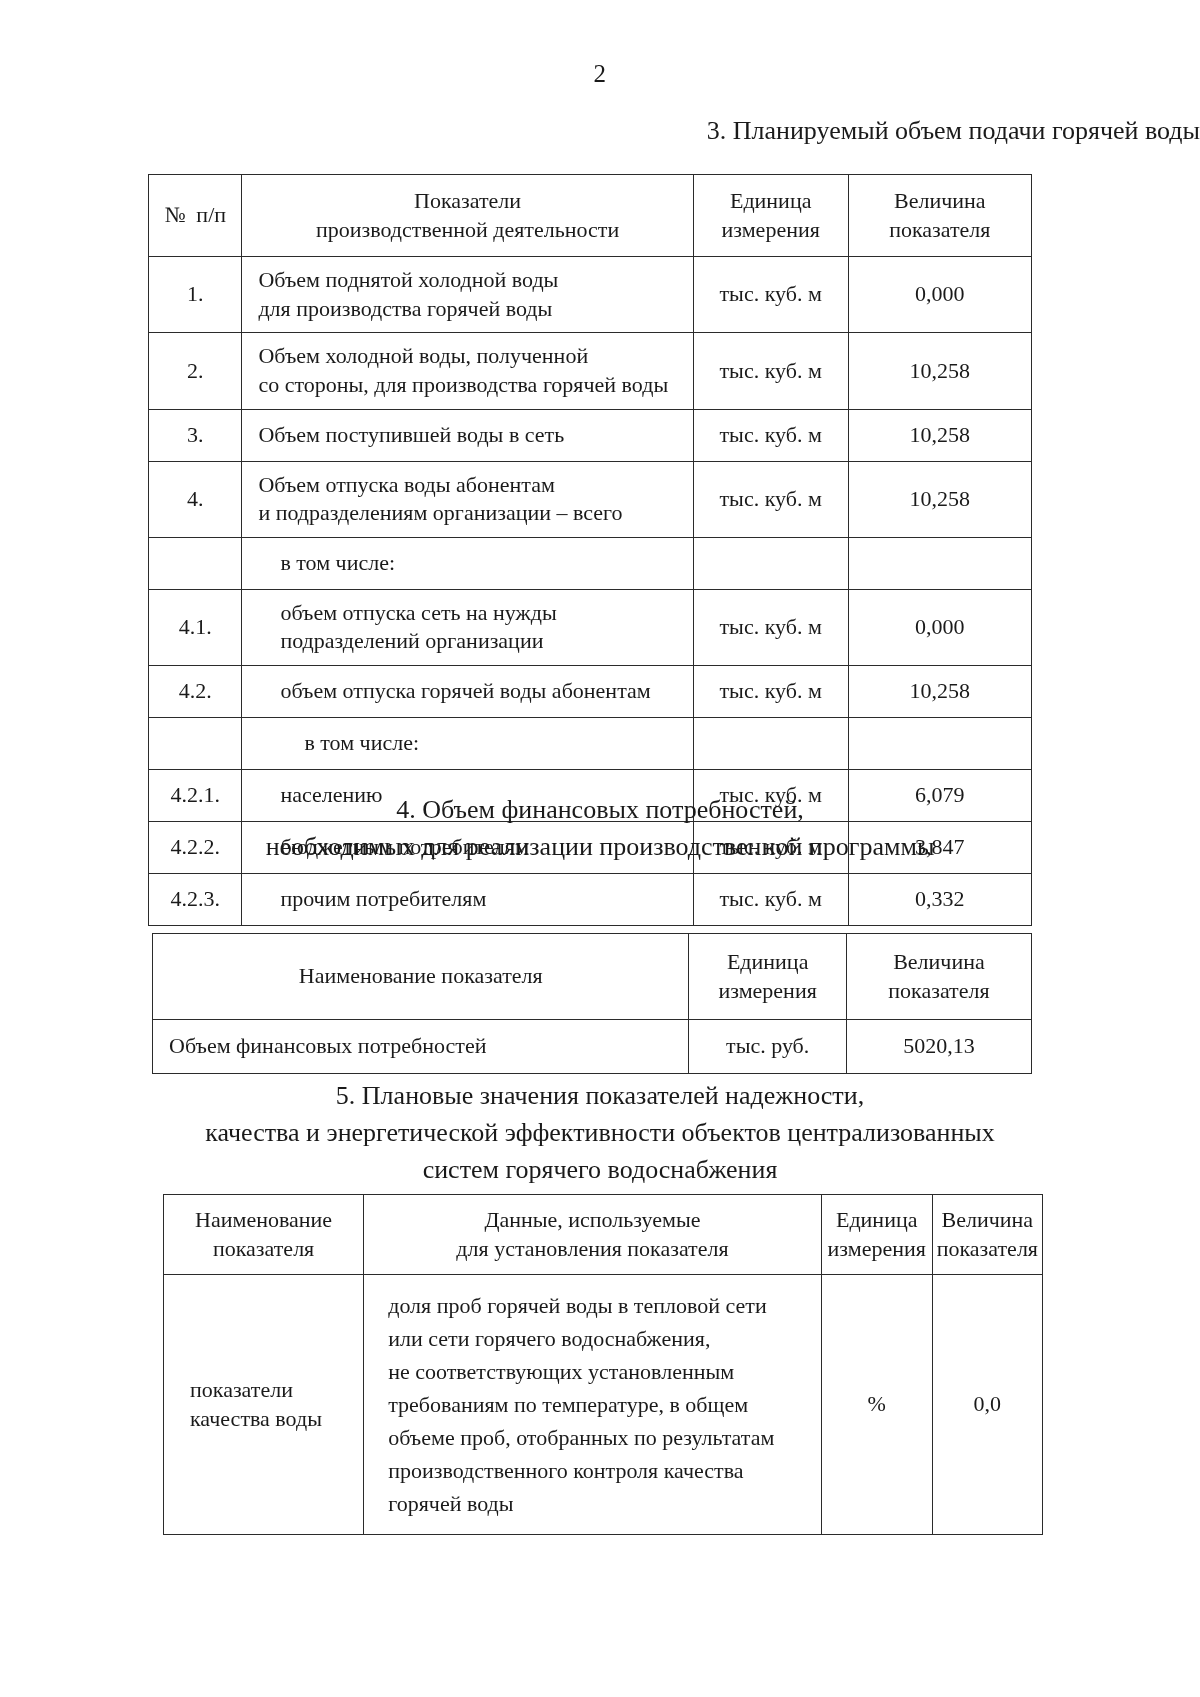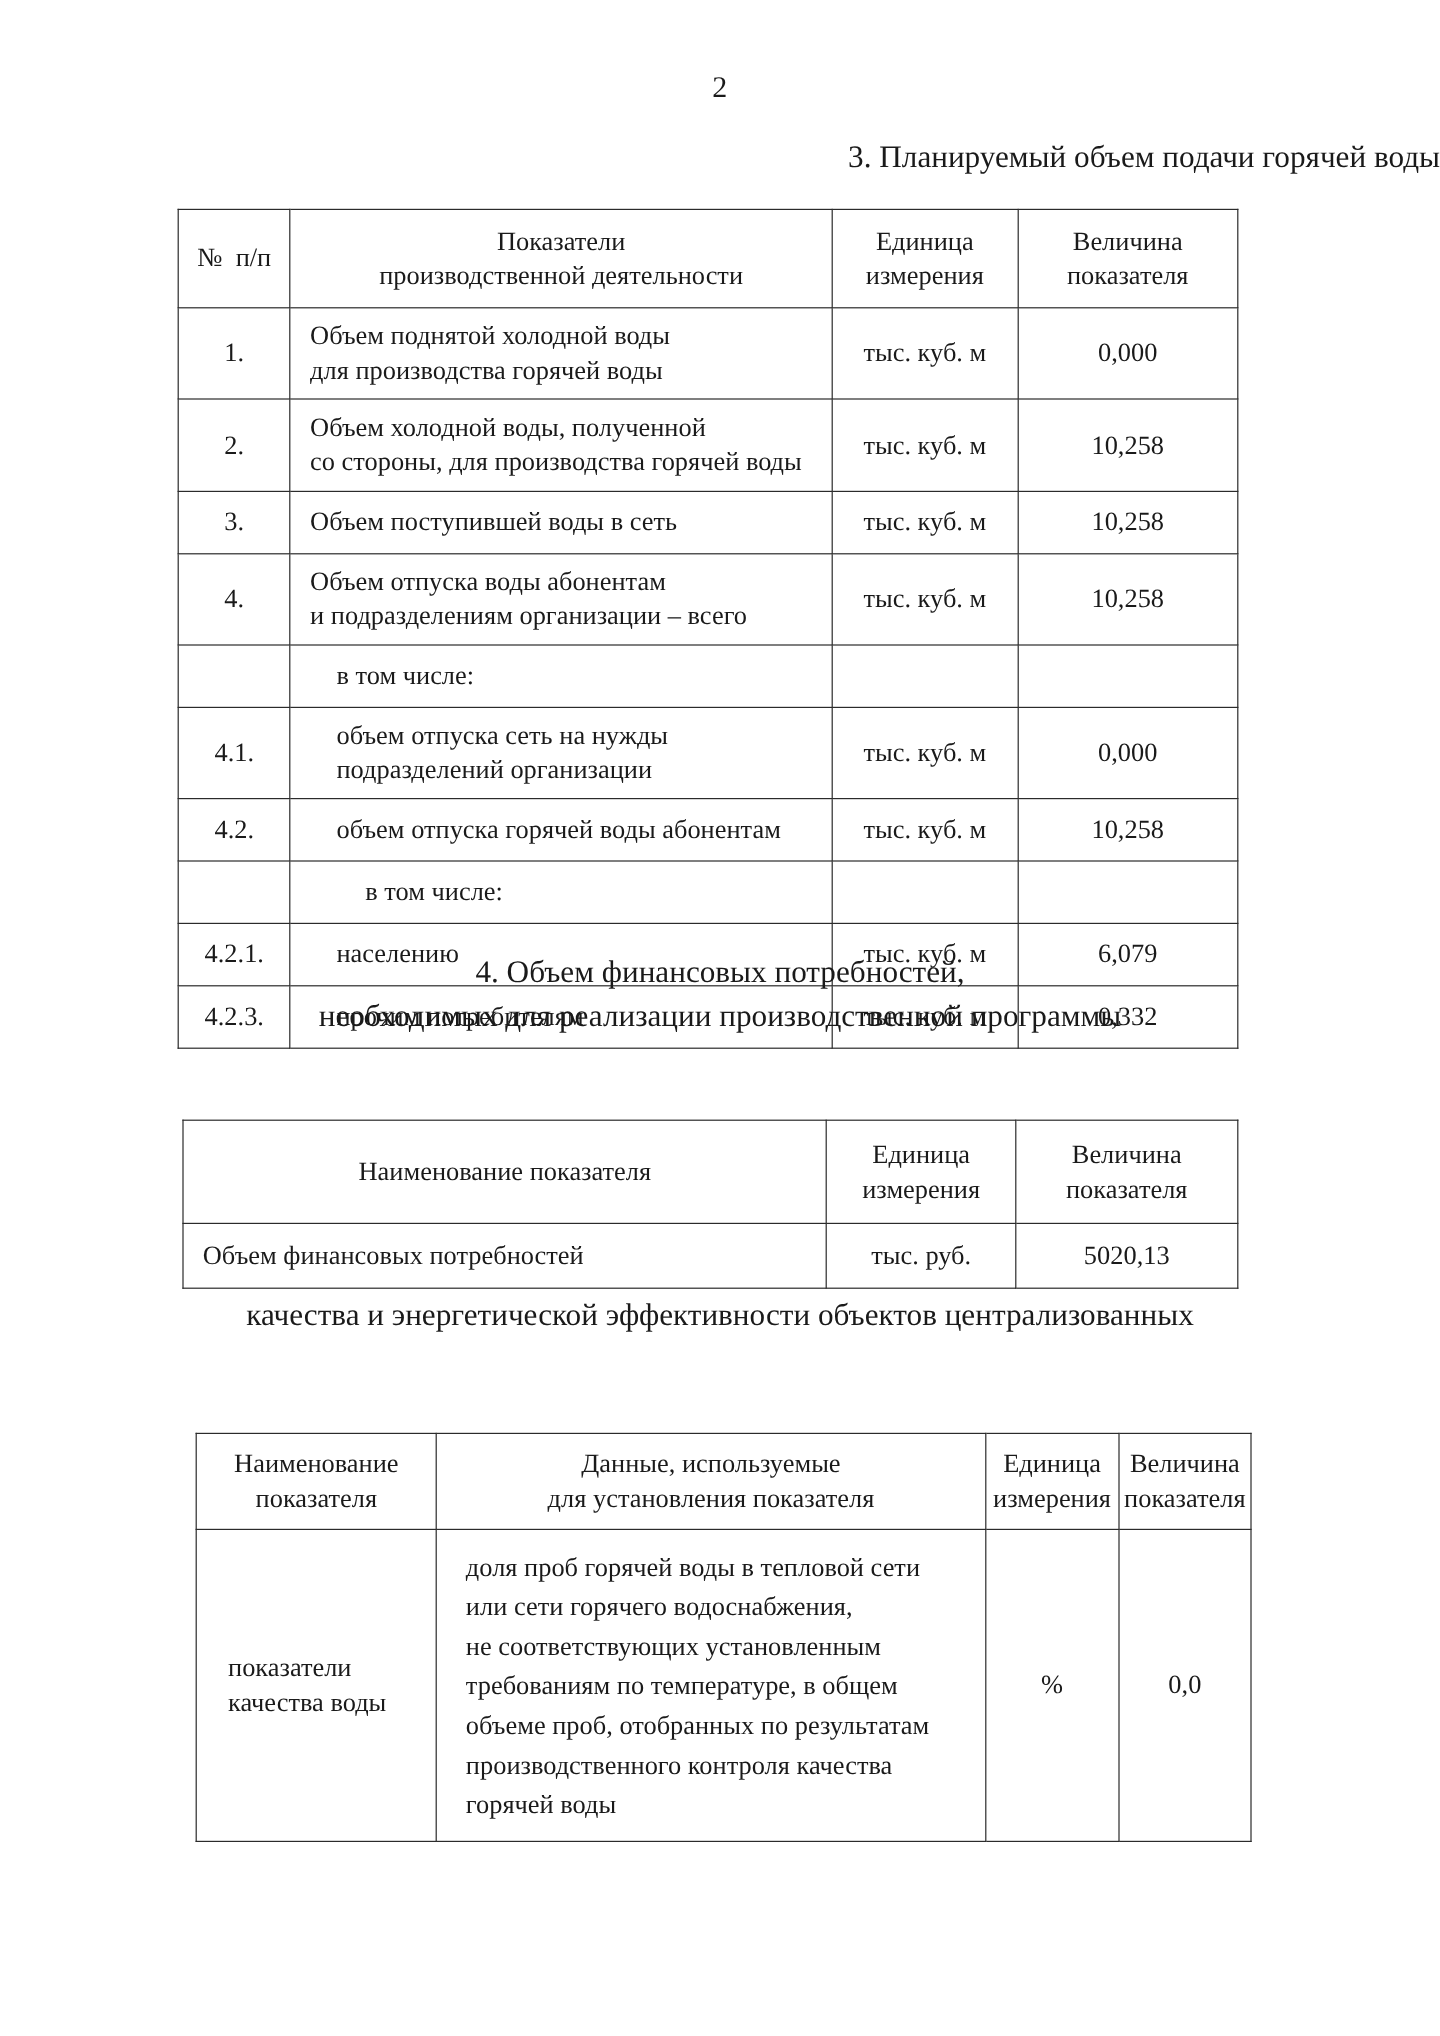--- a/index.html
+++ b/index.html
@@ -356,20 +356,42 @@
           </td>
           <td class="col-val">
             <div class="cell c-center">
               <span class="ln">6,079</span>
             </div>
           </td>
         </tr>
         <tr>
           <td class="col-no">
             <div class="cell c-center">
+              <span class="ln">4.2.2.</span>
+            </div>
+          </td>
+          <td class="col-name">
+            <div class="cell c-left pad-l-30">
+              <span class="ln">бюджетным потребителям</span>
+            </div>
+          </td>
+          <td class="col-unit">
+            <div class="cell c-center">
+              <span class="ln">тыс. куб. м</span>
+            </div>
+          </td>
+          <td class="col-val">
+            <div class="cell c-center">
+              <span class="ln">3,847</span>
+            </div>
+          </td>
+        </tr>
+        <tr>
+          <td class="col-no">
+            <div class="cell c-center">
               <span class="ln">4.2.3.</span>
             </div>
           </td>
           <td class="col-name">
             <div class="cell c-left pad-l-30">
               <span class="ln">прочим потребителям</span>
             </div>
           </td>
           <td class="col-unit">
             <div class="cell c-center">
@@ -427,21 +449,23 @@
           <td class="col-val">
             <div class="cell c-center">
               <span class="ln">5020,13</span>
             </div>
           </td>
         </tr>
       </tbody>
   </table>
 
   <div class="section-heading" id="heading-5">
+      <span class="ln">5. Плановые значения показателей надежности,</span>
       <span class="ln">качества и энергетической эффективности объектов централизованных</span>
+      <span class="ln">систем горячего водоснабжения</span>
     </div>
 
   <table class="doc-table" id="table-reliability">
     <thead>
       <tr>
         <th class="col-name">
             <div class="cell c-center">
               <span class="ln">Наименование</span>
               <span class="ln">показателя</span>
             </div>

